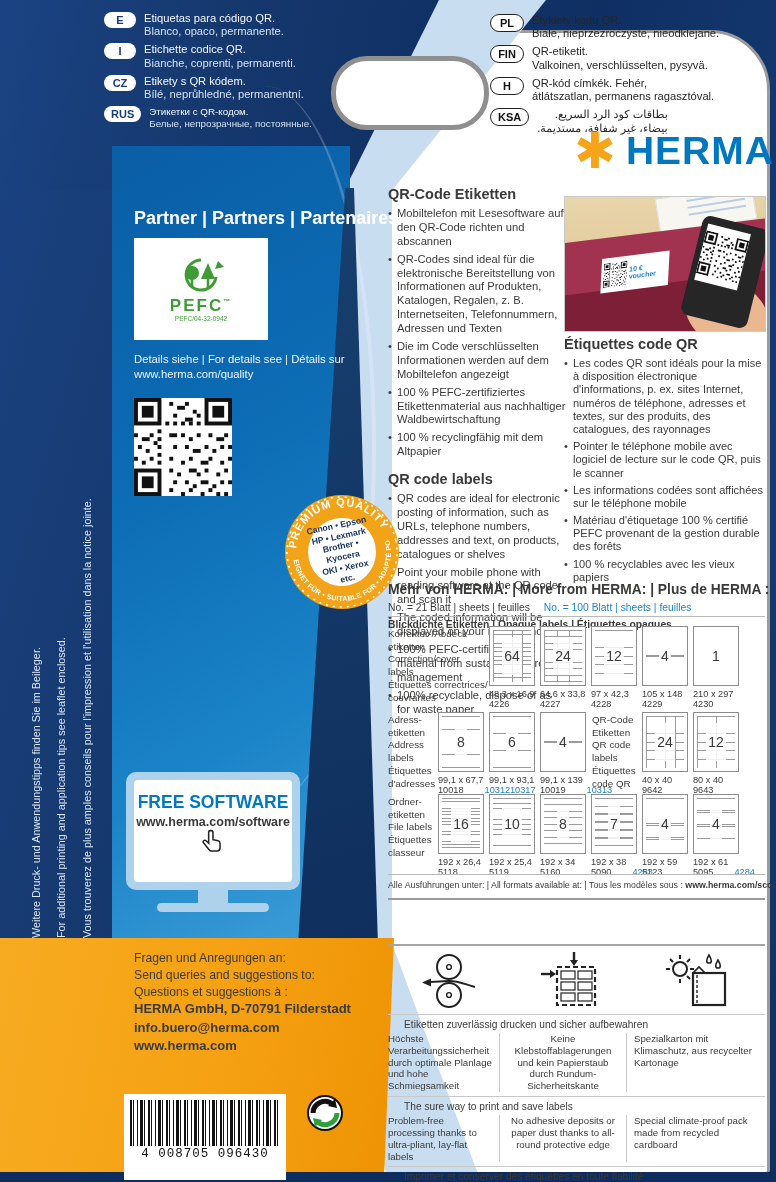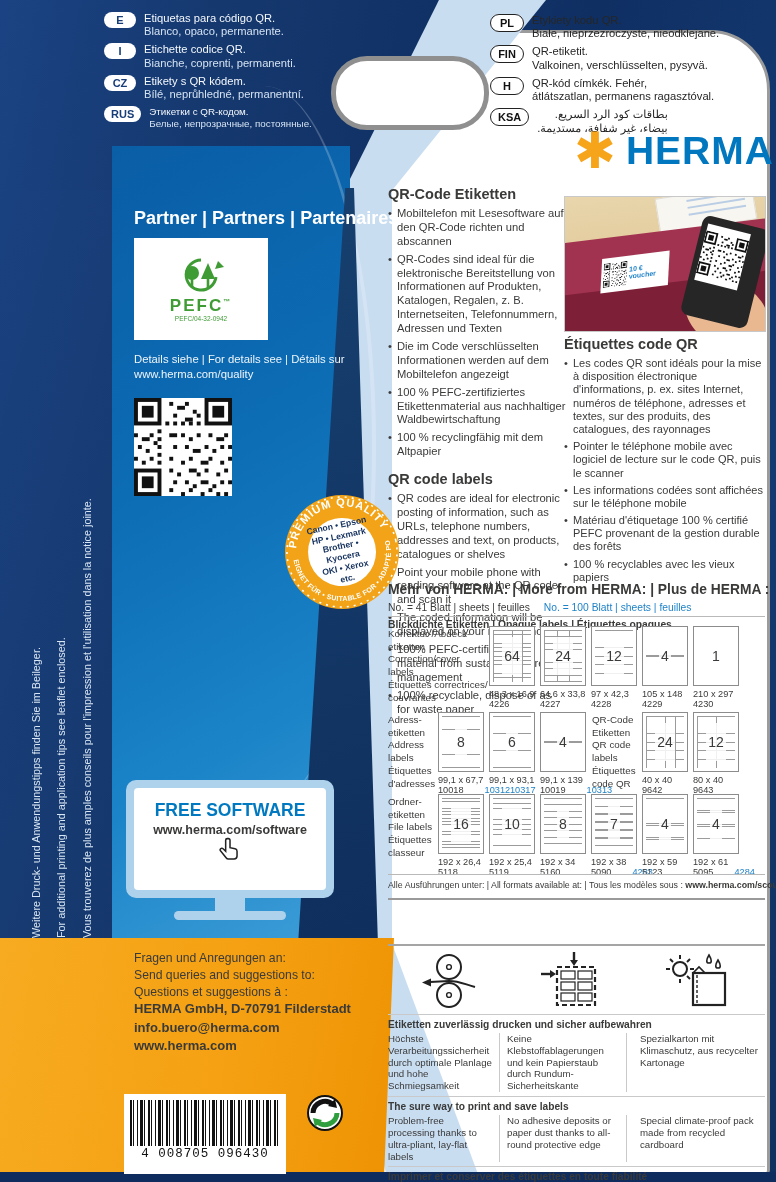--- a/index.html
+++ b/index.html
@@ -59,21 +59,21 @@
   .pefc-name{color:#3f9c35;font-weight:bold;font-size:17px;letter-spacing:2px;line-height:1;}
   .pefc-name sup{font-size:7px;}
   .pefc-cert{color:#3f9c35;font-size:6.5px;margin-top:1px;}
   .details{left:134px;top:352px;width:220px;z-index:10;font-size:11.3px;line-height:1.3;color:#eef5fc;}
   .qr-main{left:134px;top:398px;width:98px;height:98px;z-index:10;}
   
   .badge{left:282px;top:492px;width:120px;height:120px;z-index:11;transform:rotate(-12deg);}
   .badge .center{position:absolute;left:50%;top:50%;transform:translate(-50%,-50%);width:70px;
     text-align:center;font-size:8.6px;font-weight:bold;color:#16325f;line-height:1.25;}
   
-  .monitor{left:126px;top:772px;width:208px;z-index:11;margin-top:8px;}
+  .monitor{left:126px;top:772px;width:174px;z-index:11;}
   .mon-frame{background:#aed2ec;border-radius:10px;padding:8px;}
   .mon-screen{background:#fff;border-radius:4px;height:102px;text-align:center;}
   .fs-title{font-size:17.5px;font-weight:bold;color:#0079c1;padding-top:12px;}
   .fs-url{font-size:12.5px;font-weight:bold;color:#3a3a39;margin-top:2px;}
   .mon-neck{width:30px;height:13px;background:#aed2ec;margin:0 auto;}
   .mon-base{width:112px;height:9px;border-radius:5px;background:#aed2ec;margin:0 auto;}
   
   .h3{font-size:14.5px;font-weight:bold;color:#3a3a39;margin:0 0 5px 0;}
   .blts{list-style:none;margin:0 0 12px 0;padding:0;}
   .blts li{position:relative;padding-left:9px;margin-bottom:4px;font-size:11.2px;line-height:1.24;color:#3a3a39;}
@@ -129,32 +129,32 @@
   .pt-f4{background:repeating-linear-gradient(#9b9b9b 0 .8px,transparent .8px 11.5px,#9b9b9b 11.5px 12.3px,transparent 12.3px 13.6px);}
   .pt-f4b{background:repeating-linear-gradient(#9b9b9b 0 .8px,transparent .8px 12.1px,#9b9b9b 12.1px 12.9px,transparent 12.9px 14.2px);}
   .scout{left:388px;top:880px;width:380px;z-index:10;font-size:8.8px;color:#3a3a39;white-space:nowrap;}
   .scout b{font-weight:bold;}
   
   .binfo{left:388px;top:944px;width:377px;z-index:10;border-top:2px solid #a5a5a5;}
   .icons-row{display:flex;align-items:center;height:68px;}
   .icol{display:flex;justify-content:center;}
   .icol.i1{width:118px;} .icol.i2{width:126px;} .icol.i3{width:130px;}
   .lang-block{border-top:1px solid #c9c9c9;padding-top:2px;}
-  .lb-head{font-size:10.2px;font-weight:bold;color:#3a3a39;margin:2px 0 3px 0;}
+  .lb-head{font-size:10.2px;font-weight:normal;color:#3a3a39;margin:2px 0 3px 16px;}
   .lb-cols{display:flex;padding-bottom:4px;}
   .lb-col{font-size:9.7px;line-height:1.22;color:#3a3a39;}
   .lb-col.c1{width:104px;} 
-  .lb-col.c2{width:112px;border-left:1px solid #c9c9c9;padding-left:7px;margin-left:7px;}
-  .lb-col.c3{flex:1;border-left:1px solid #c9c9c9;padding-left:13px;margin-left:7px;}
+  .lb-col.c2{width:112px;border-left:1px solid #c9c9c9;padding-left:7px;margin-left:7px;text-align:center;}
+  .lb-col.c3{flex:1;border-left:1px solid #c9c9c9;padding-left:7px;margin-left:7px;}
   
   .contact{left:134px;top:950px;width:250px;z-index:10;color:#3a3a39;}
   .contact .l{font-size:12.2px;line-height:1.38;}
   .contact .b{font-size:13px;font-weight:bold;line-height:1.4;}
   .contact .grp2{}
-  .barcode{left:124px;top:1094px;width:150px;background:#fff;z-index:10;padding:6px 6px 13px 6px;}
+  .barcode{left:124px;top:1094px;width:150px;background:#fff;z-index:10;padding:6px 6px 19px 6px;}
   .bars{height:46px;background:repeating-linear-gradient(to right,#111 0 2px,#fff 2px 3px,#111 3px 4px,#fff 4px 7px,#111 7px 8px,#fff 8px 10px,#111 10px 13px,#fff 13px 14px,#111 14px 15px,#fff 15px 18px);}
   .bc-digits{font-family:"Liberation Mono", monospace;font-size:12.5px;color:#111;text-align:center;margin-top:1px;letter-spacing:1px;}
   .greendot{left:306px;top:1094px;z-index:10;}
   .pre{white-space:pre-line;}
 </style>
 </head>
 <body>
 
 <div class="stage">
 
@@ -439,21 +439,21 @@
       <li>Les codes QR sont idéals pour la mise à disposition électronique d'informations, p. ex. sites Internet, numéros de téléphone, adresses et textes, sur des produits, des catalogues, des rayonnages</li>
       <li>Pointer le téléphone mobile avec logiciel de lecture sur le code QR, puis le scanner</li>
       <li>Les informations codées sont affichées sur le téléphone mobile</li>
       <li>Matériau d'étiquetage 100 % certifié PEFC provenant de la gestion durable des forêts</li>
       <li>100 % recyclables avec les vieux papiers</li>
     </ul>
   </div>
 
   <div class="abs more-head">Mehr von HERMA:  |  More from HERMA:  |  Plus de HERMA :</div>
   <div class="abs more-note">
-    <span>No. = 41 Blatt | sheets | feuilles</span><span class="blue">No. = 100 Blatt | sheets | feuilles</span>
+    <span>No. = 21 Blatt | sheets | feuilles</span><span class="blue">No. = 100 Blatt | sheets | feuilles</span>
   </div>
   <div class="abs divline" style="top:616px"></div>
   <div class="abs opq-head">Blickdichte Etiketten | Opaque labels | Étiquettes opaques</div>
 
   <div class="abs rowlab" style="left:388px;top:628px;width:100px">Korrektur-/Abdeck-
 etiketten
 Correction/cover labels
 Étiquettes correctrices/
 couvrantes</div>
   <div class="abs rowlab" style="left:388px;top:714px;width:50px">Adress-

